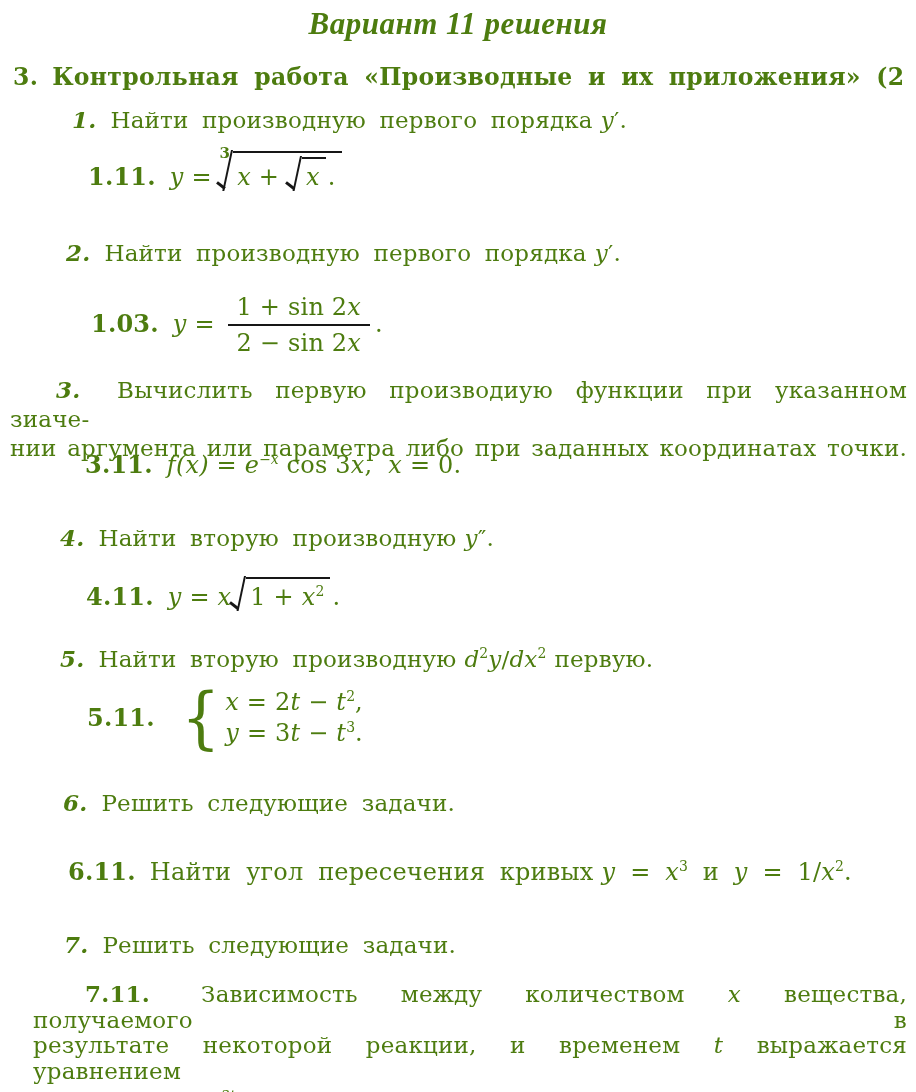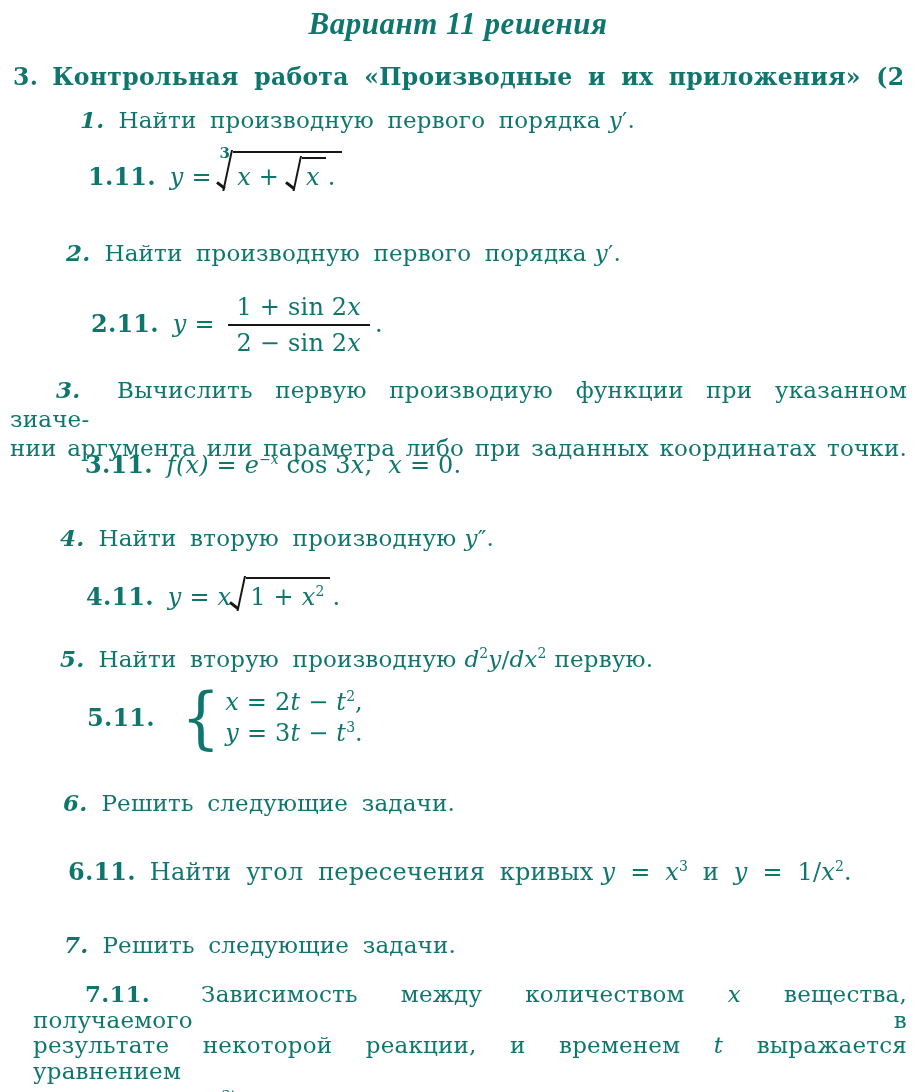--- a/index.html
+++ b/index.html
@@ -1,18 +1,18 @@
 <!DOCTYPE html>
 <html><head>
 <meta charset="utf-8">
 <style>
   html,body{margin:0;padding:0;background:#ffffff;}
   #page{
     position:relative;width:916px;height:1092px;background:#ffffff;overflow:hidden;
-    color:#0f766e;font-family:"DejaVu Serif","Liberation Serif",serif;font-size:23px;
+    color:#4d7c0f;font-family:"DejaVu Serif","Liberation Serif",serif;font-size:23px;
     letter-spacing:.2px;
   }
   .row{position:absolute;white-space:nowrap;}
   
   .title{
     left:0;top:6px;width:100%;text-align:center;
     font-family:"Liberation Serif","DejaVu Serif",serif;
     font-size:31px;font-weight:700;font-style:italic;letter-spacing:.5px;
   }
   
@@ -70,34 +70,34 @@
 <body>
 
 <div id="page">
 
   <div class="row title">Вариант 11 решения</div>
 
   <div class="row hdr" style="top:63px;left:13px;">
     <span class="num">3.</span><span>Контрольная работа «Производные и их приложения» (2 часа)</span>
   </div>
 
-  <div class="row task" style="top:106px;left:80px;">
+  <div class="row task" style="top:106px;left:72px;">
     <span class="tnum">1.</span><span>Найти производную первого порядка</span><span class="mvar">y</span><span>′.</span>
   </div>
 
   <div class="row eq" style="top:151px;left:88px;">
     <span class="plabel">1.11.</span><span class="i">y</span><span> = </span><sup class="rootidx">3</sup><span class="sqrt"><span class="i">x</span><span> + </span><span class="sqrt"><span class="i">x</span></span><span>.</span></span>
   </div>
 
   <div class="row task" style="top:239px;left:66px;">
     <span class="tnum">2.</span><span>Найти производную первого порядка</span><span class="mvar">y</span><span>′.</span>
   </div>
 
   <div class="row eq" style="top:285px;left:91px;">
-    <span class="plabel">2.11.</span><span class="i">y</span><span> = </span><span class="frac"><span class="fnum"><span>1 + sin 2</span><span class="i">x</span></span><span class="fden"><span>2 − sin 2</span><span class="i">x</span></span></span><span>.</span>
+    <span class="plabel">1.03.</span><span class="i">y</span><span> = </span><span class="frac"><span class="fnum"><span>1 + sin 2</span><span class="i">x</span></span><span class="fden"><span>2 − sin 2</span><span class="i">x</span></span></span><span>.</span>
   </div>
 
   <div class="row para" style="top:375px;left:10px;width:897px;line-height:29px;">
     <div class="jline ind1"><span class="tnum">3.</span><span> Вычислить первую производиую функции при указанном зиаче-</span></div>
     <div class="jline"><span>нии аргумента или параметра либо при заданных координатах точки.</span></div>
   </div>
 
   <div class="row eq" style="top:450px;left:85px;">
     <span class="plabel">3.11.</span><span class="i">f(x)</span><span> = </span><span class="i">e</span><sup class="exp">−x</sup><span> cos 3</span><span class="i">x</span><span>,</span><span class="i gapL">x</span><span> = 0.</span>
   </div>

